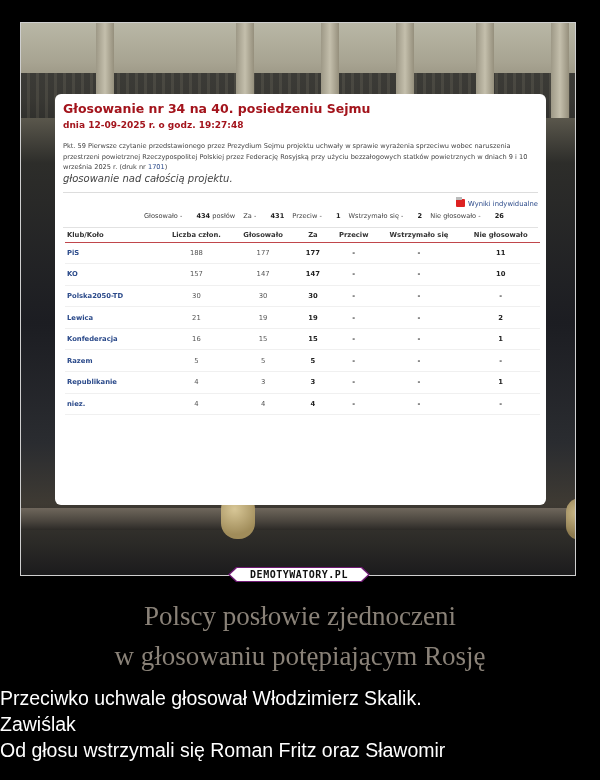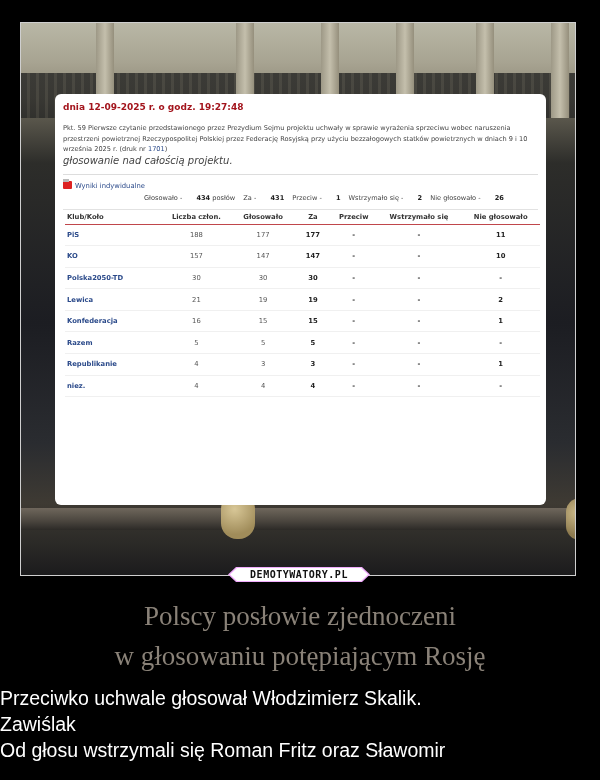--- a/index.html
+++ b/index.html
@@ -27,37 +27,37 @@
   .card {
     position: absolute; left: 55px; top: 94px; width: 491px; height: 411px;
     background: #fff; border-radius: 6px; box-sizing: border-box; padding: 5px 8px 0 8px;
   }
   .title { color: #a3141c; font-weight: bold; font-size: 12.5px; margin: 2px 0 0 0; line-height: 16px; }
   .subtitle { color: #a3141c; font-weight: bold; font-size: 9px; margin-top: 2px; line-height: 12px; }
   .desc { color: #444; font-size: 6.6px; line-height: 10.5px; margin-top: 10px; }
   .desc .druk { color: #2b4a8a; }
   .mode { color: #444; font-size: 10px; margin-top: 0; font-style: italic; }
   .hr { height: 1px; background: #ddd; margin-top: 8px; }
-  .pdf-row { margin-top: 6px; font-size: 6.8px; color: #2b4a8a; height: 11px; }
+  .pdf-row { text-align: right; margin-top: 6px; font-size: 6.8px; color: #2b4a8a; height: 11px; }
   .pdf-icon { display: inline-block; width: 9px; height: 8px; background: #d22; border-radius: 1px; vertical-align: -1px; margin-right: 3px; position: relative; }
   .pdf-icon::after { content: ""; position: absolute; left: 0; top: -2px; width: 6px; height: 3px; background: #bbb; }
   .summary { font-size: 6.6px; color: #444; margin-top: 2px; padding-left: 81px; height: 12px; }
   .summary b { color: #222; margin-left: 12px; }
   .summary span.gap { display: inline-block; width: 6px; }
   .hr2 { height: 1px; background: #e2e2e2; margin-top: 3px; }
 
   table { width: 475px; border-collapse: collapse; margin-left: 2px; }
   th { font-size: 6.8px; color: #333; font-weight: bold; height: 14px; text-align: center; border-bottom: 1.5px solid #c0464b; padding: 0; }
   th.club { text-align: left; padding-left: 2px; }
   td { font-size: 6.8px; color: #555; text-align: center; height: 20.6px; border-bottom: 1px solid #f0f0f0; padding: 0; }
   td.club { text-align: left; color: #2b4a8a; font-weight: bold; padding-left: 2px; }
   td.bold { font-weight: bold; color: #222; }
 
   .logo {
-    position: absolute; left: 228px; top: 567px; width: 142px; height: 15px; background: #f0abfc;
+    position: absolute; left: 228px; top: 567px; width: 142px; height: 15px; background: #701a75;
     color: #fff; font-family: "DejaVu Sans Mono", monospace; font-weight: bold; font-size: 10px;
     text-align: center; line-height: 15px; letter-spacing: 0.5px;
     clip-path: polygon(8px 0, calc(100% - 8px) 0, 100% 50%, calc(100% - 8px) 100%, 8px 100%, 0 50%);
   }
   .logo-inner { position: absolute; left: 2px; right: 2px; top: 1px; bottom: 1px; background: #fff; color: #111;
     clip-path: polygon(7px 0, calc(100% - 7px) 0, 100% 50%, calc(100% - 7px) 100%, 7px 100%, 0 50%); line-height: 13px; }
 
   .headline {
     position: absolute; left: 0; width: 600px; top: 596px; text-align: center;
     font-family: "Liberation Serif", "DejaVu Serif", serif; color: #8a8278; font-size: 27px; line-height: 40px;
@@ -77,20 +77,21 @@
   <div class="col" style="left:300px"></div>
   <div class="col" style="left:375px"></div>
   <div class="col" style="left:455px"></div>
   <div class="col" style="left:530px"></div>
   <div class="rail"></div>
   <div class="knob"></div>
   <div class="knob2"></div>
 </div>
 
 <div class="card">
+  <div class="title">Głosowanie nr 34 na 40. posiedzeniu Sejmu</div>
   <div class="subtitle">dnia 12-09-2025 r. o godz. 19:27:48</div>
   <div class="desc"><span>Pkt. 59 Pierwsze czytanie przedstawionego przez Prezydium Sejmu projektu uchwały w sprawie wyrażenia sprzeciwu wobec naruszenia przestrzeni powietrznej Rzeczypospolitej Polskiej przez Federację Rosyjską przy użyciu bezzałogowych statków powietrznych w dniach 9 i 10 września 2025 r. (druk nr </span><span class="druk">1701</span><span>)</span></div>
   <div class="mode">głosowanie nad całością projektu.</div>
   <div class="hr"></div>
   <div class="pdf-row">
     <span class="pdf-icon"></span><span>Wyniki indywidualne</span>
   </div>
   <div class="summary">
     <span>Głosowało - </span><b>434</b><span> posłów</span><span class="gap"></span>
     <span>Za - </span><b>431</b><span class="gap"></span>

